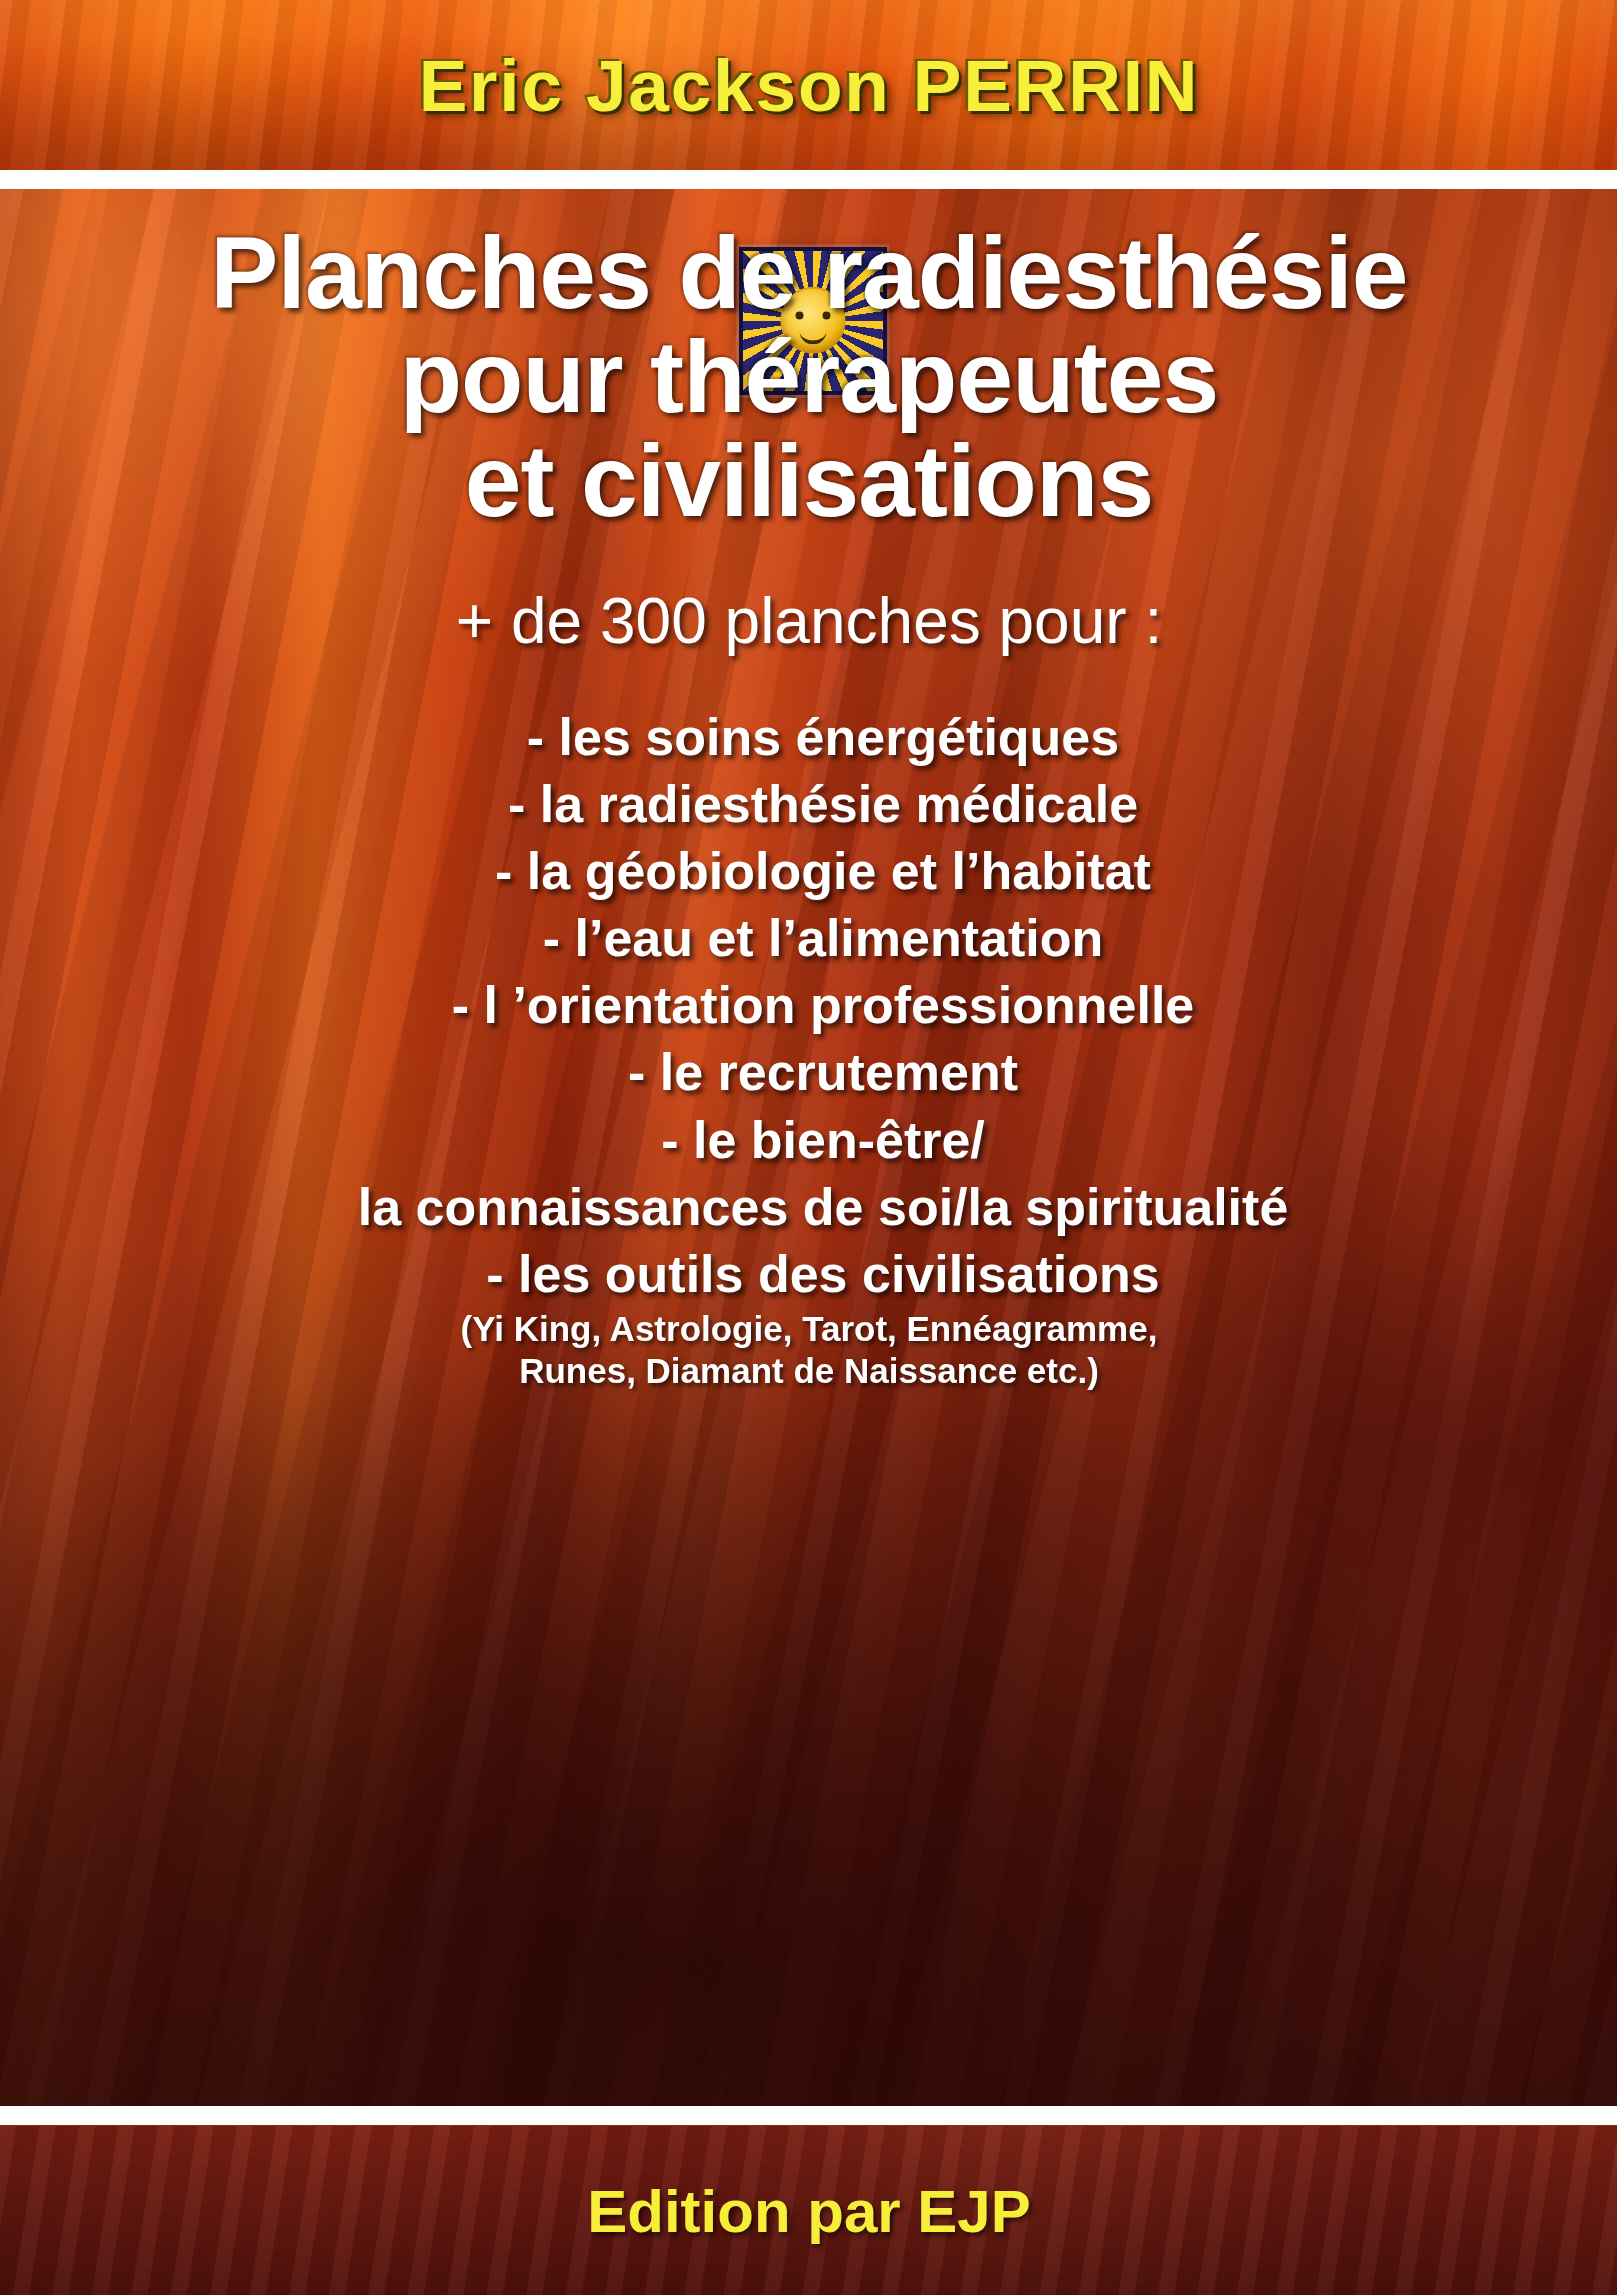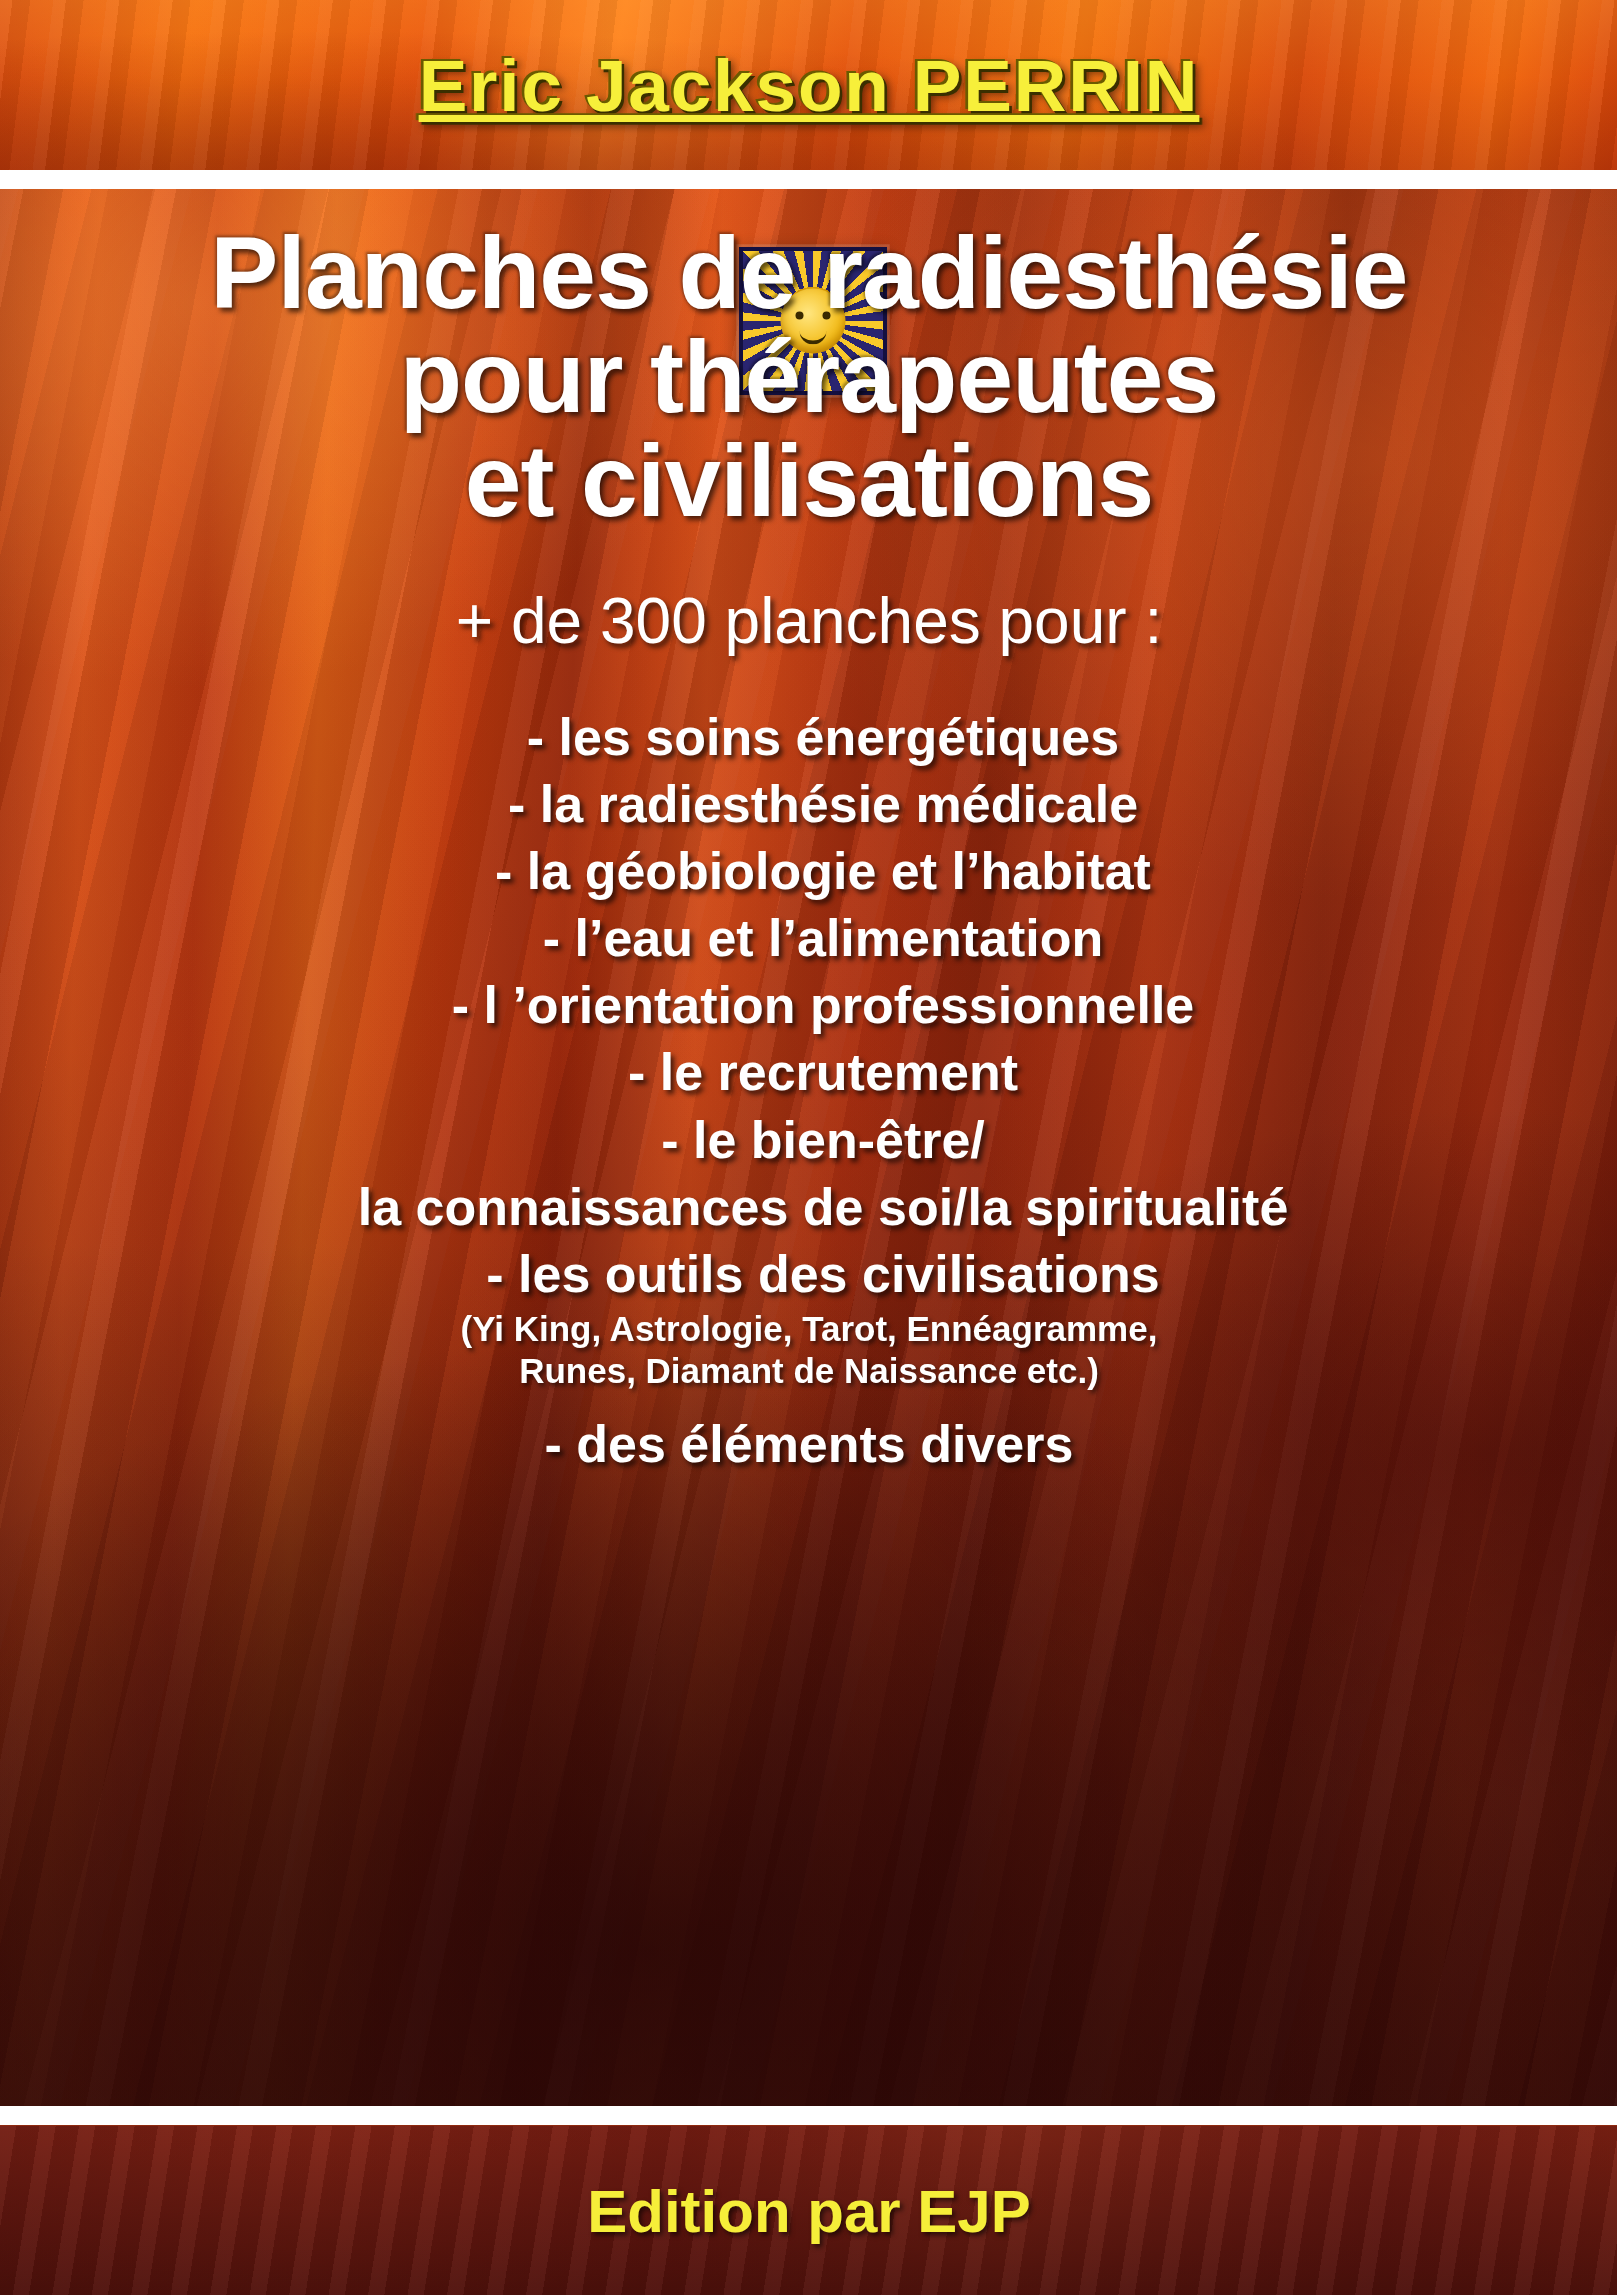--- a/index.html
+++ b/index.html
@@ -49,21 +49,20 @@
     z-index: 2;
     font-size: 73px;
     font-weight: bold;
     letter-spacing: 1.8px;
     color: #f7ef3a;
     text-shadow:
       -2.7px -1.8px 0 #6b5a00,
       2.7px 2.7px 0 #3a2f00,
       4.4px 4.4px 8.8px rgba(0,0,0,0.55);
     white-space: nowrap;
-    text-decoration: underline;
   }
 
   
   .sep {
     position: absolute;
     left: 0;
     width: 1618px;
     background: #ffffff;
   }
   .sep-top { top: 170px; height: 19.4px; }
@@ -281,21 +280,20 @@
       <span class="item">- la radiesthésie médicale</span>
       <span class="item">- la géobiologie et l’habitat</span>
       <span class="item">- l’eau et l’alimentation</span>
       <span class="item">- l ’orientation professionnelle</span>
       <span class="item">- le recrutement</span>
       <span class="item">- le bien-être/</span>
       <span class="item">la connaissances de soi/la spiritualité</span>
       <span class="item">- les outils des civilisations</span>
       <span class="small">(Yi King, Astrologie, Tarot, Ennéagramme,</span>
       <span class="small">Runes, Diamant de Naissance etc.)</span>
-      <span class="last">- des éléments divers</span>
     </div>
 
   </div>
 
   <div class="sep sep-bottom"></div>
 
   <div class="publisher-band">
     <div class="publisher-text">Edition par EJP</div>
   </div>
 

